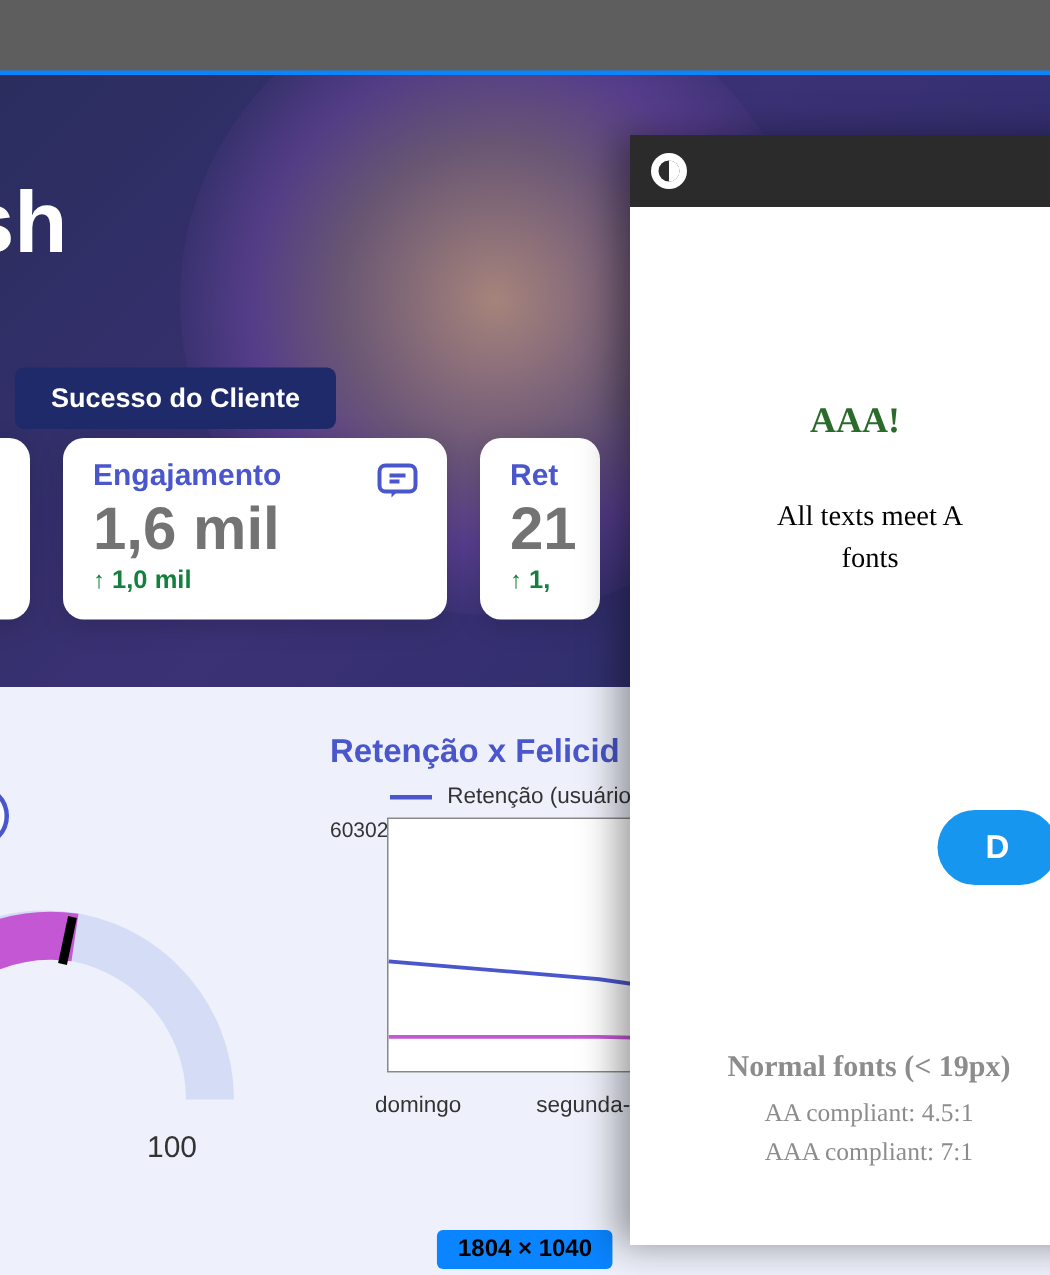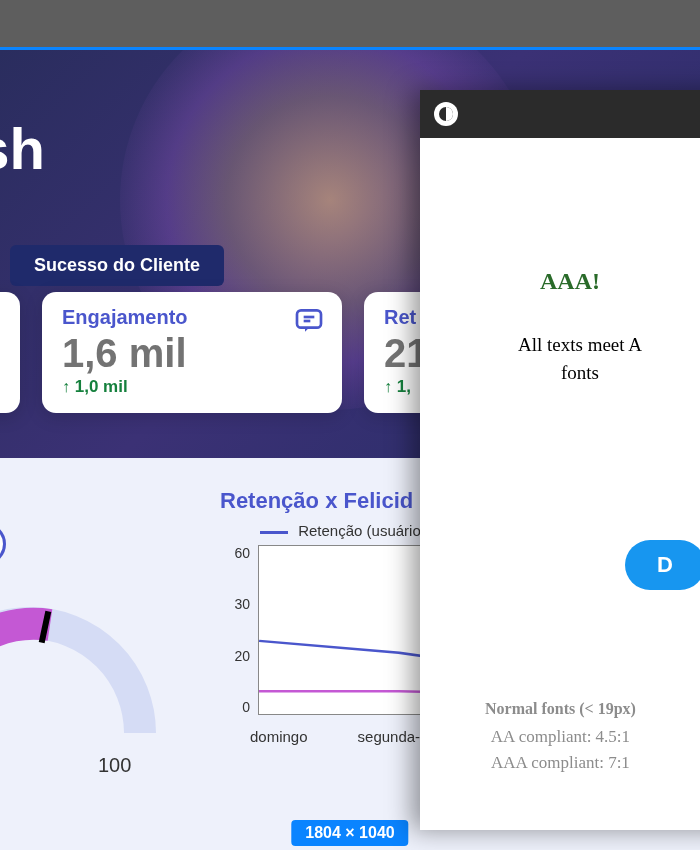--- a/index.html
+++ b/index.html
@@ -59,21 +59,21 @@
       top: 242px;
       left: -20px;
       right: 0;
       display: flex;
       gap: 22px;
     }
     .card {
       background: #fff;
       border-radius: 14px;
       padding: 14px 20px 16px 20px;
-      width: 300px;
+      width: 256px;
       box-shadow: 0 4px 18px rgba(0,0,0,0.15);
       position: relative;
     }
     .card-edge {
       width: 40px;
     }
     .card-title {
       color: #4a56cc;
       font-size: 20px;
       font-weight: 600;
@@ -182,21 +182,21 @@
       margin-left: 30px;
       height: 200px;
     }
     .y-ticks {
       position: absolute;
       left: 0;
       top: 0;
       bottom: 30px;
       width: 30px;
       display: flex;
-      flex-direction: column;
+      flex-direction: row;
       justify-content: space-between;
       font-size: 14px;
       color: #333;
       text-align: right;
     }
     .plot {
       position: absolute;
       left: 38px;
       top: 0;
       right: 0;
@@ -214,21 +214,21 @@
       color: #333;
     }
     .x-ticks span:first-child { margin-left: -8px; }
     .x-ticks span:last-child { margin-left: 50px; }
     .dim-badge {
       position: absolute;
       bottom: 4px;
       left: 50%;
       transform: translateX(-50%);
       background: #0a84ff;
-      color: #ffffff;
+      color: #000000;
       font-size: 16px;
       font-weight: 600;
       padding: 4px 14px;
       border-radius: 4px;
     }
     
     .a11y-panel {
       position: absolute;
       top: 90px;
       left: 420px;
@@ -291,21 +291,21 @@
     .a11y-compliance {
       position: absolute;
       top: 610px;
       left: 65px;
       font-family: Georgia, serif;
       color: #8c8c8c;
       text-align: center;
     }
     .a11y-compliance-title {
       font-weight: 700;
-      font-size: 16px;
+      font-size: 20px;
       margin-bottom: 6px;
     }
     .a11y-compliance-line {
       font-size: 17px;
       line-height: 1.5;
     }
   </style>
 </head>
 <body>
 

